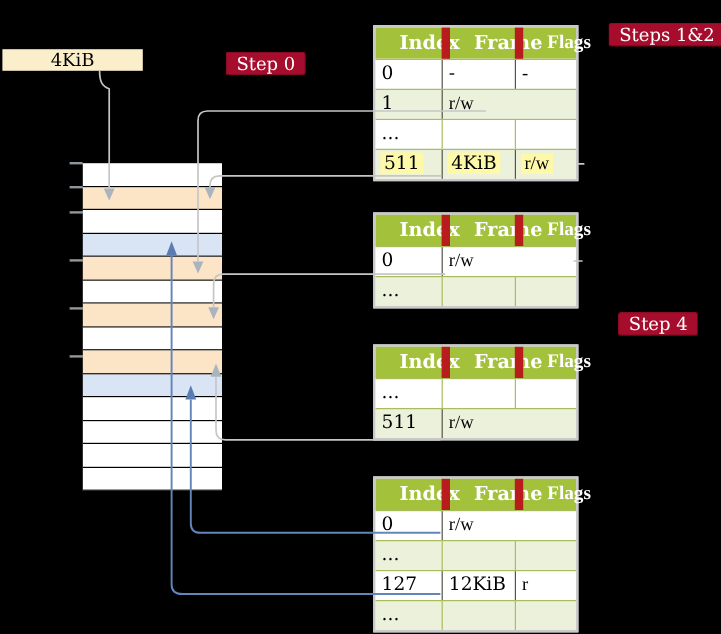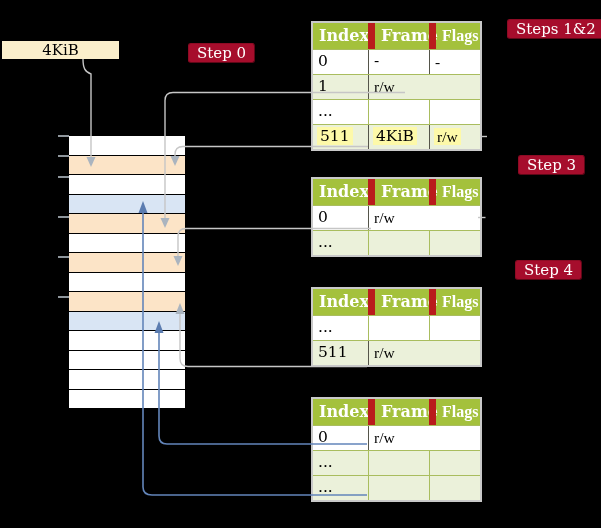--- a/index.html
+++ b/index.html
@@ -19,21 +19,21 @@
   
   .memcol{position:absolute;left:69px;top:135px;width:116px;border-top:1.5px solid #000;}
   .memrow{height:18.5px;border-bottom:1.5px solid #000;}
   .memrow.free{background:#ffffff;}
   .memrow.pagetable{background:#fce4c7;}
   .memrow.page{background:#d9e5f4;}
   .tick{position:absolute;left:58px;width:11px;height:1.5px;background:#8f969c;}
   
   .ptable{position:absolute;left:311px;width:167px;border:2px solid #c9c9c9;background:#fff;}
   .hrow{display:flex;height:26px;background:#a4c13c;}
-  .hcell{color:#fff;font-weight:bold;font-size:16px;line-height:26px;padding-left:6px;box-sizing:border-box;}
+  .hcell{color:#fff;font-weight:bold;font-size:16px;line-height:26px;padding-left:20px;box-sizing:border-box;}
   .hcell + .hcell{border-left:7px solid #b91c1c;}
   .brow{display:flex;height:23.9px;background:#fff;border-top:1.5px solid #a9bd5e;}
   .brow.shade{background:#ebf1da;}
   .bcell{font-size:15.5px;line-height:23px;padding-left:5px;box-sizing:border-box;color:#000;white-space:nowrap;}
   .bcell + .bcell{border-left:1px solid #55554a;}
   .bcell.empty + .bcell.empty, .bcell + .bcell.empty{border-left-color:#a9bd5e;}
   .c0{width:55px;} .c1{width:61px;} .c2{width:41px;font-family:Liberation Serif, serif;}
   .hl{background:#fdf9a9;padding:0 3px;margin-left:-1px;}
   #table-l2{top:21px;} #table-s3{top:177px;} #table-s4{top:287px;} #table-l1{top:397px;}
   .overlay{position:absolute;left:0;top:0;pointer-events:none;}
@@ -42,21 +42,20 @@
 <body>
 
 <div class="canvas">
 
   <div class="frame-box">
     <span>4KiB</span>
   </div>
 
   <div class="badge" id="badge-step0">Step 0</div>
   <div class="badge" id="badge-steps12">Steps 1&amp;2</div>
-  <div class="badge" id="badge-step3">Step 3</div>
   <div class="badge" id="badge-step4">Step 4</div>
 
   <div class="tick" style="top:135px"></div>
   <div class="tick" style="top:155px"></div>
   <div class="tick" style="top:176px"></div>
   <div class="tick" style="top:216px"></div>
   <div class="tick" style="top:256px"></div>
   <div class="tick" style="top:296px"></div>
 
   <div class="memcol" id="memcol">
@@ -142,20 +141,25 @@
       </div>
       <div class="brow">
         <div class="bcell c0">0</div>
         <div class="bcell c2">r/w</div>
       </div>
       <div class="brow shade">
         <div class="bcell c0">...</div>
         <div class="bcell c1 empty"></div>
         <div class="bcell c2 empty"></div>
       </div>
+      <div class="brow">
+        <div class="bcell c0">127</div>
+        <div class="bcell c1">12KiB</div>
+        <div class="bcell c2">r</div>
+      </div>
       <div class="brow shade">
         <div class="bcell c0">...</div>
         <div class="bcell c1 empty"></div>
         <div class="bcell c2 empty"></div>
       </div>
     </div>
 
   <svg class="overlay" width="601" height="528" viewBox="0 0 601 528">
     <g stroke="#c6c6c6" stroke-width="1.4" fill="none">
       <path d="M83,59 C83,68 85,72 91,74 L91,157"></path>

